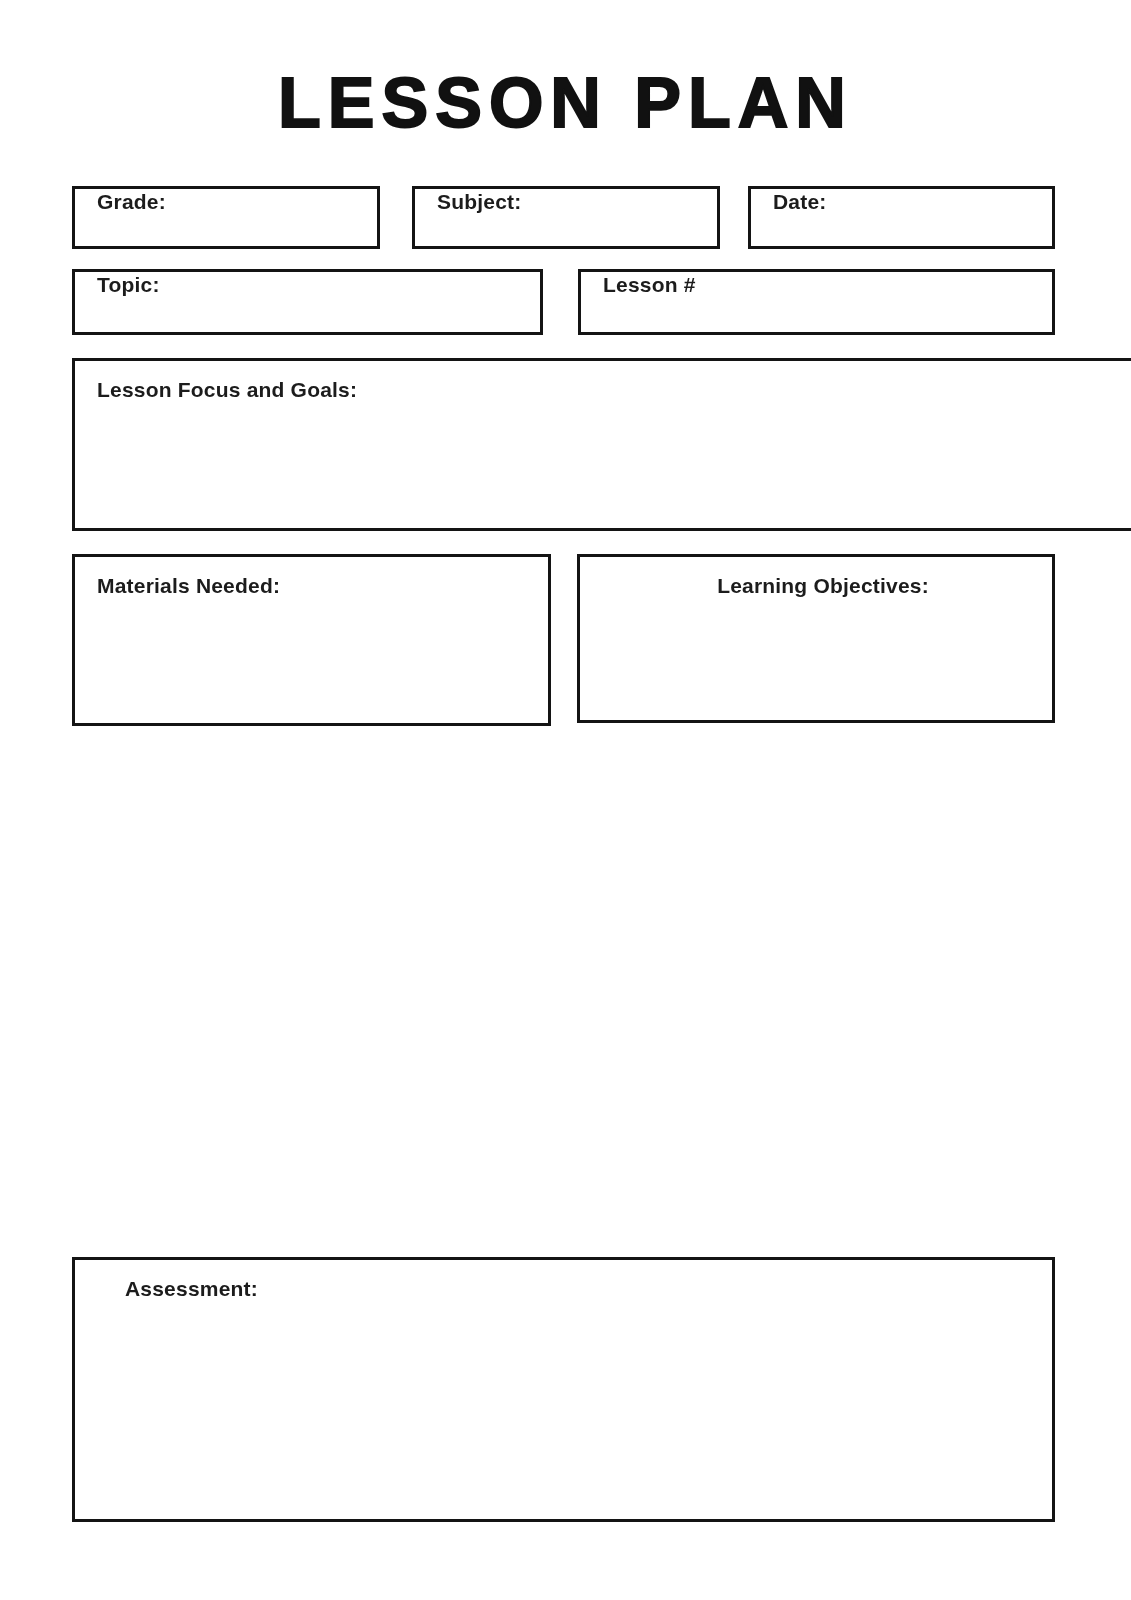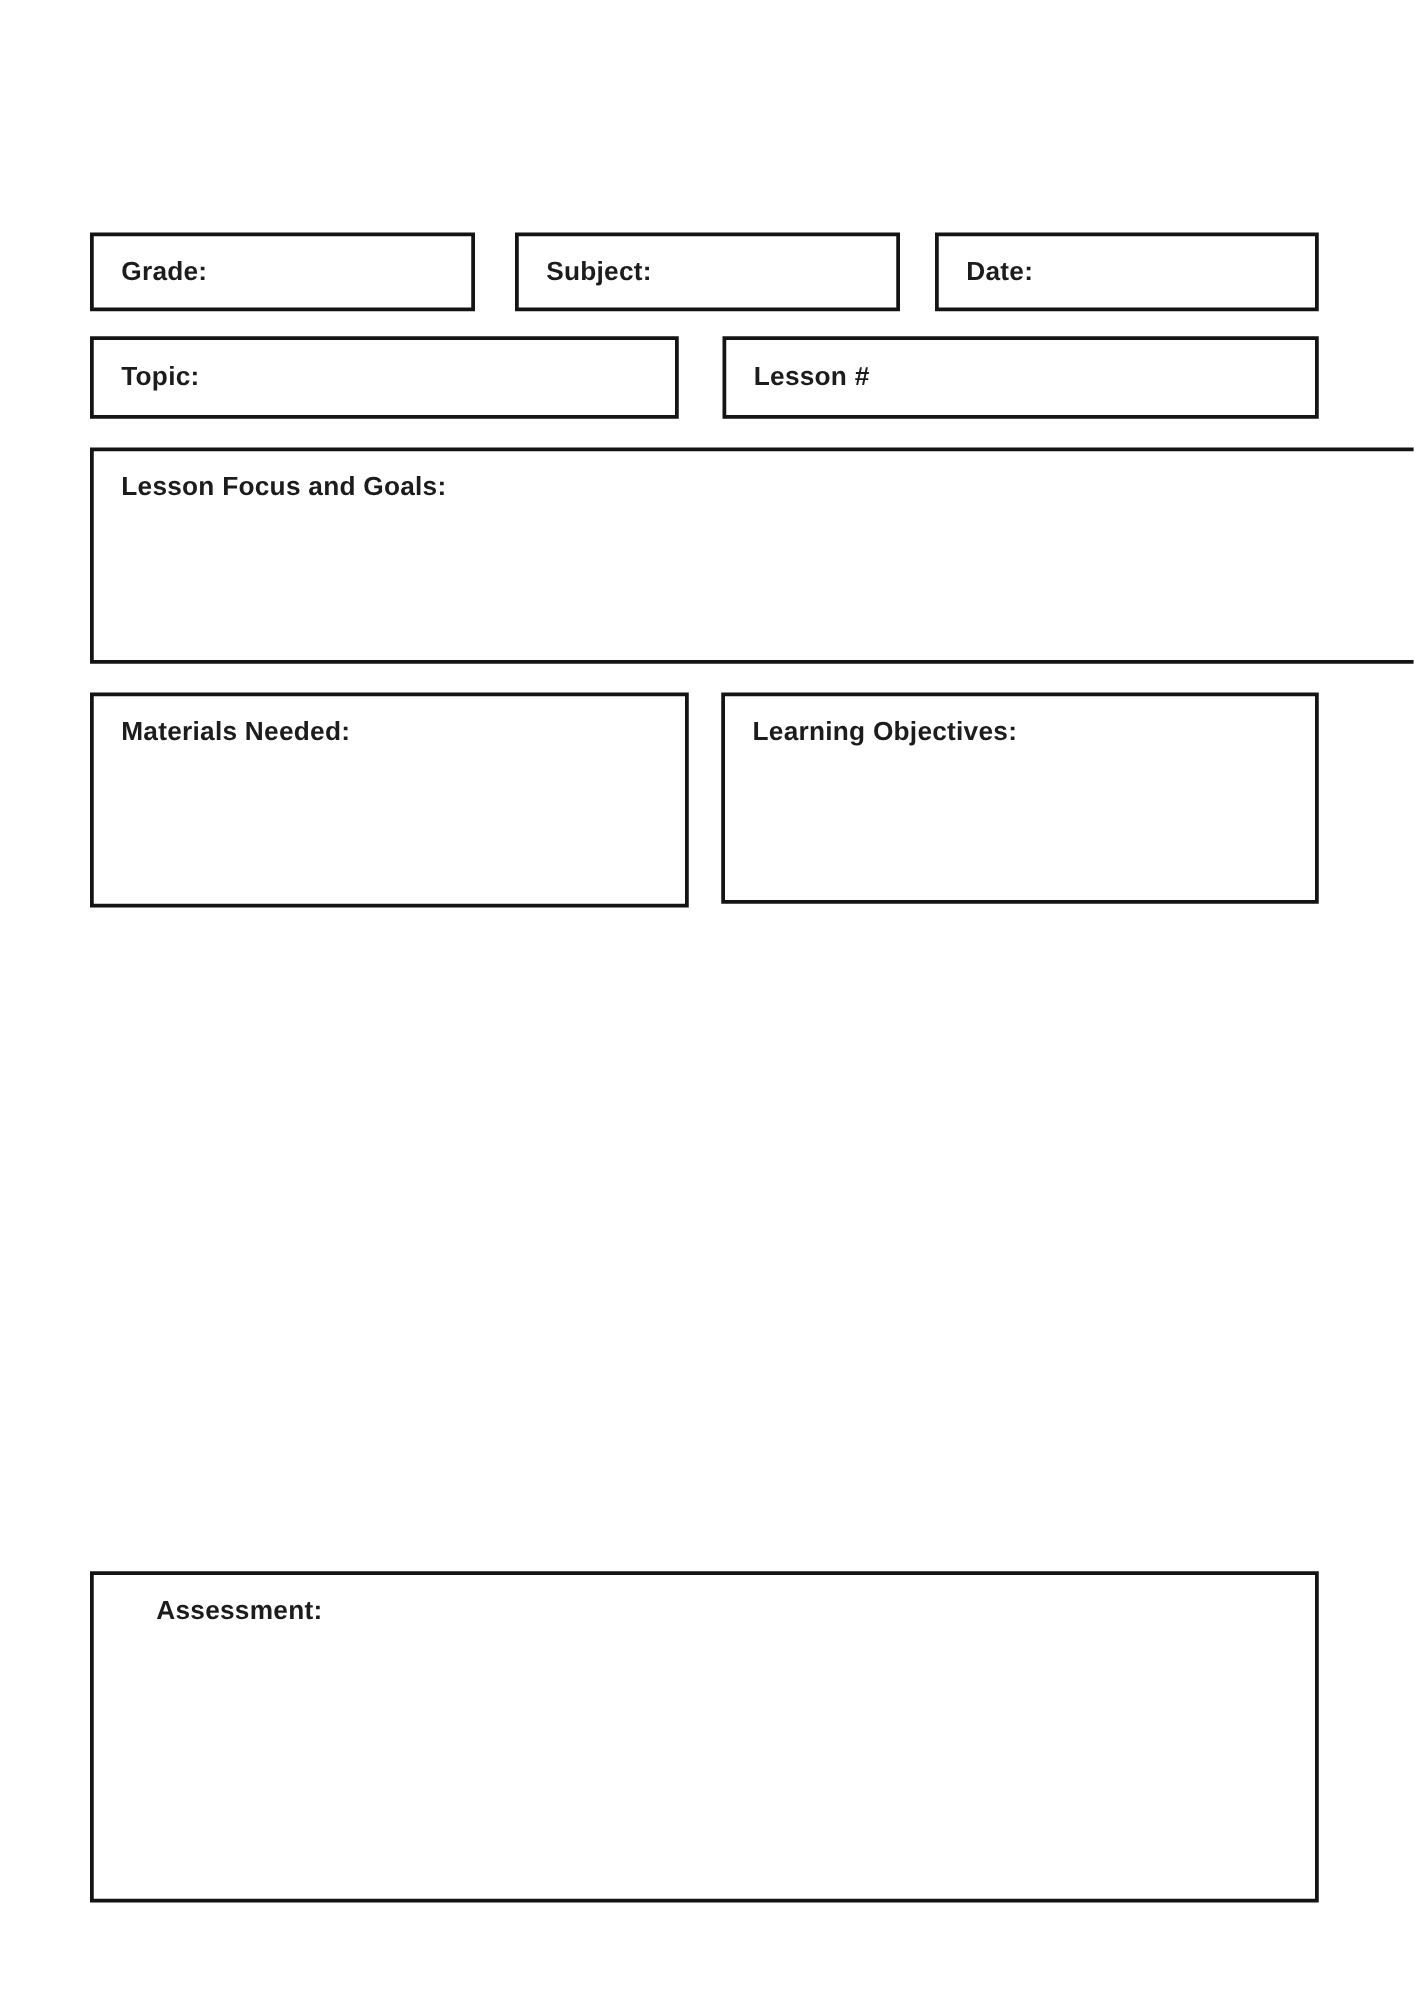--- a/index.html
+++ b/index.html
@@ -30,21 +30,21 @@
     white-space: nowrap;
   }
   .box {
     position: absolute;
     box-sizing: border-box;
     border: 3px solid #141414;
     background: #ffffff;
     display: flex;
   }
   .box.center {
-    align-items: center;      
+    align-items: flex-start;      
   }
   .box.top {
     align-items: flex-start;  
   }
   .label {
     font-size: 21px;
     font-weight: 600;
     color: #1c1c1c;
     letter-spacing: 0.2px;
     line-height: 1.2;
@@ -55,20 +55,21 @@
     font-size: 21px;
     color: #1c1c1c;
     padding-left: 8px;
   }
 </style>
 </head>
 <body>
 
 <div class="page">
 
+  <div class="title">LESSON PLAN</div>
 
   <div class="box center" style="left:72px; top:186px; width:308px; height:63px;">
     <span class="label">Grade:</span>
     <span class="value"></span>
   </div>
 
   <div class="box center" style="left:412px; top:186px; width:308px; height:63px;">
     <span class="label">Subject:</span>
     <span class="value"></span>
   </div>
@@ -91,21 +92,21 @@
   <div class="box top" style="left:72px; top:358px; width:1110px; height:173px;">
     <span class="label">Lesson Focus and Goals:</span>
     <span class="value"></span>
   </div>
 
   <div class="box top" style="left:72px; top:554px; width:479px; height:172px;">
     <span class="label">Materials Needed:</span>
     <span class="value"></span>
   </div>
 
-  <div class="box top" style="left:577px; top:554px; width:478px; height:169px;">
+  <div class="box top" style="left:577px; top:554px; width:478px; height:169px;justify-content:center;">
     <span class="label">Learning Objectives:</span>
     <span class="value"></span>
   </div>
 
 
   <div class="box top" style="left:72px; top:1257px; width:983px; height:265px;padding-left:28px;">
     <span class="label">Assessment:</span>
     <span class="value"></span>
   </div>
 

